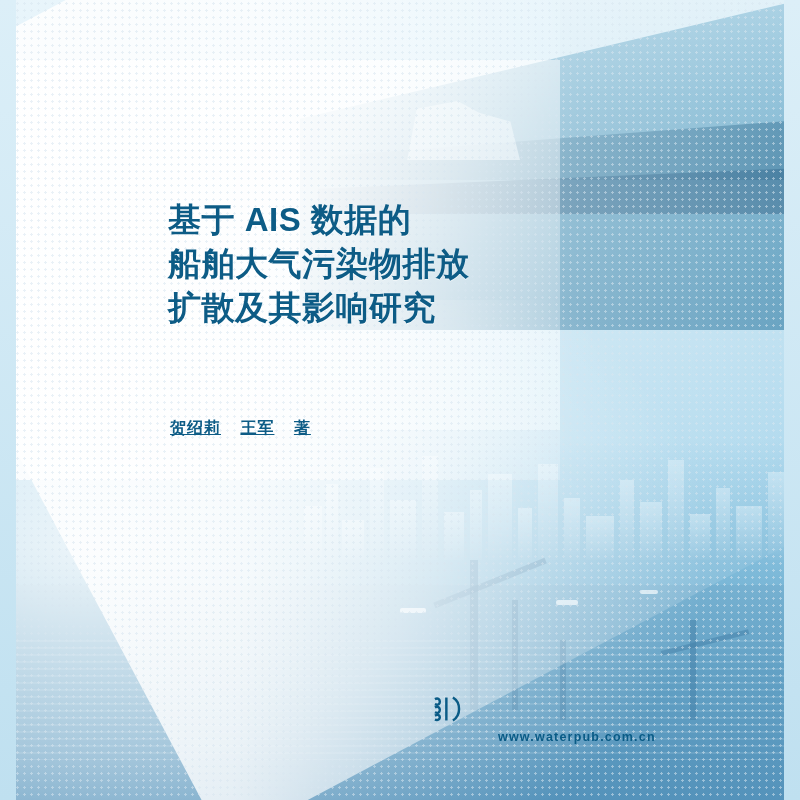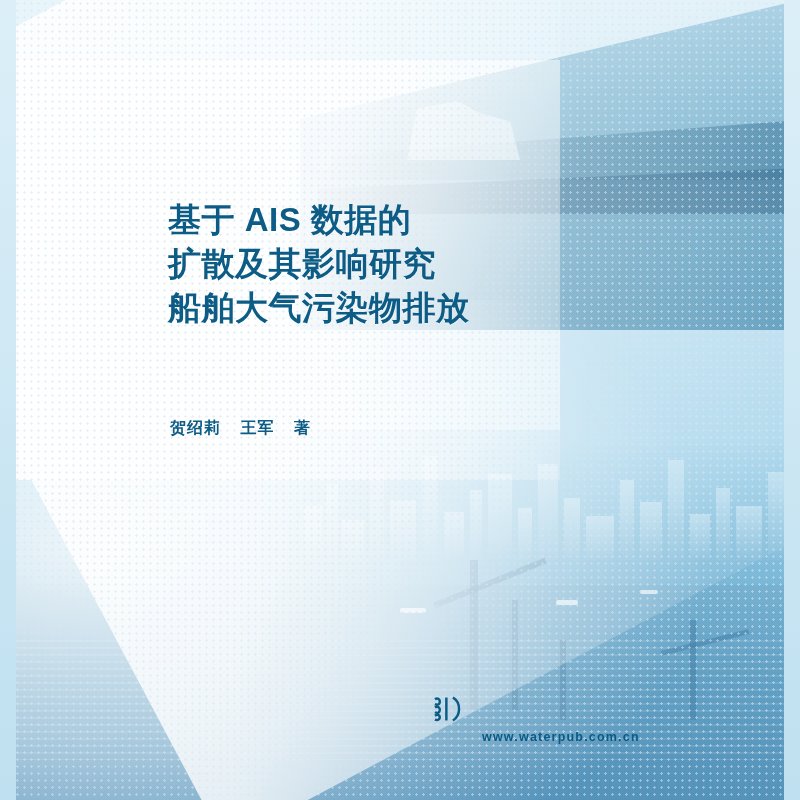--- a/index.html
+++ b/index.html
@@ -184,21 +184,21 @@
   }
   .authors {
     position: absolute;
     left: 170px;
     top: 418px;
     color: #0d5c86;
     font-size: 16px;
     font-weight: bold;
     letter-spacing: 1px;
   }
-  .authors span { margin-right: 14px; }
+  .authors span { margin-right: 14px; text-decoration: underline; }
 
   
   .publisher {
     position: absolute;
     left: 430px;
     top: 694px;
     width: 330px;
     color: #0a5b86;
   }
   .pub-row {
@@ -213,21 +213,21 @@
   }
   .pub-name {
     font-size: 19px;
     font-weight: bold;
     letter-spacing: 2px;
     color: #0a5b86;
     white-space: nowrap;
   }
   .pub-url {
     margin-top: 6px;
-    margin-left: 52px;
+    margin-left: 68px;
     font-size: 12.5px;
     font-weight: bold;
     letter-spacing: 1.2px;
     color: #0a5b86;
     font-family: "Liberation Sans", sans-serif;
   }
 </style>
 </head>
 <body>
 
@@ -287,22 +287,22 @@
   <div class="dots-blue"></div>
   <div class="dots"></div>
 
   <div class="edge-left"></div>
   <div class="edge-right"></div>
 
   <div class="text-layer">
 
     <div class="title">
       <span class="title-line">基于 AIS 数据的</span>
+      <span class="title-line">船舶大气污染物排放</span>
       <span class="title-line">扩散及其影响研究</span>
-      <span class="title-line">船舶大气污染物排放</span>
     </div>
 
 
     <div class="authors">
       <span>贺绍莉</span>
       <span>王军</span>
       <span>著</span>
     </div>
 
     <div class="publisher">

